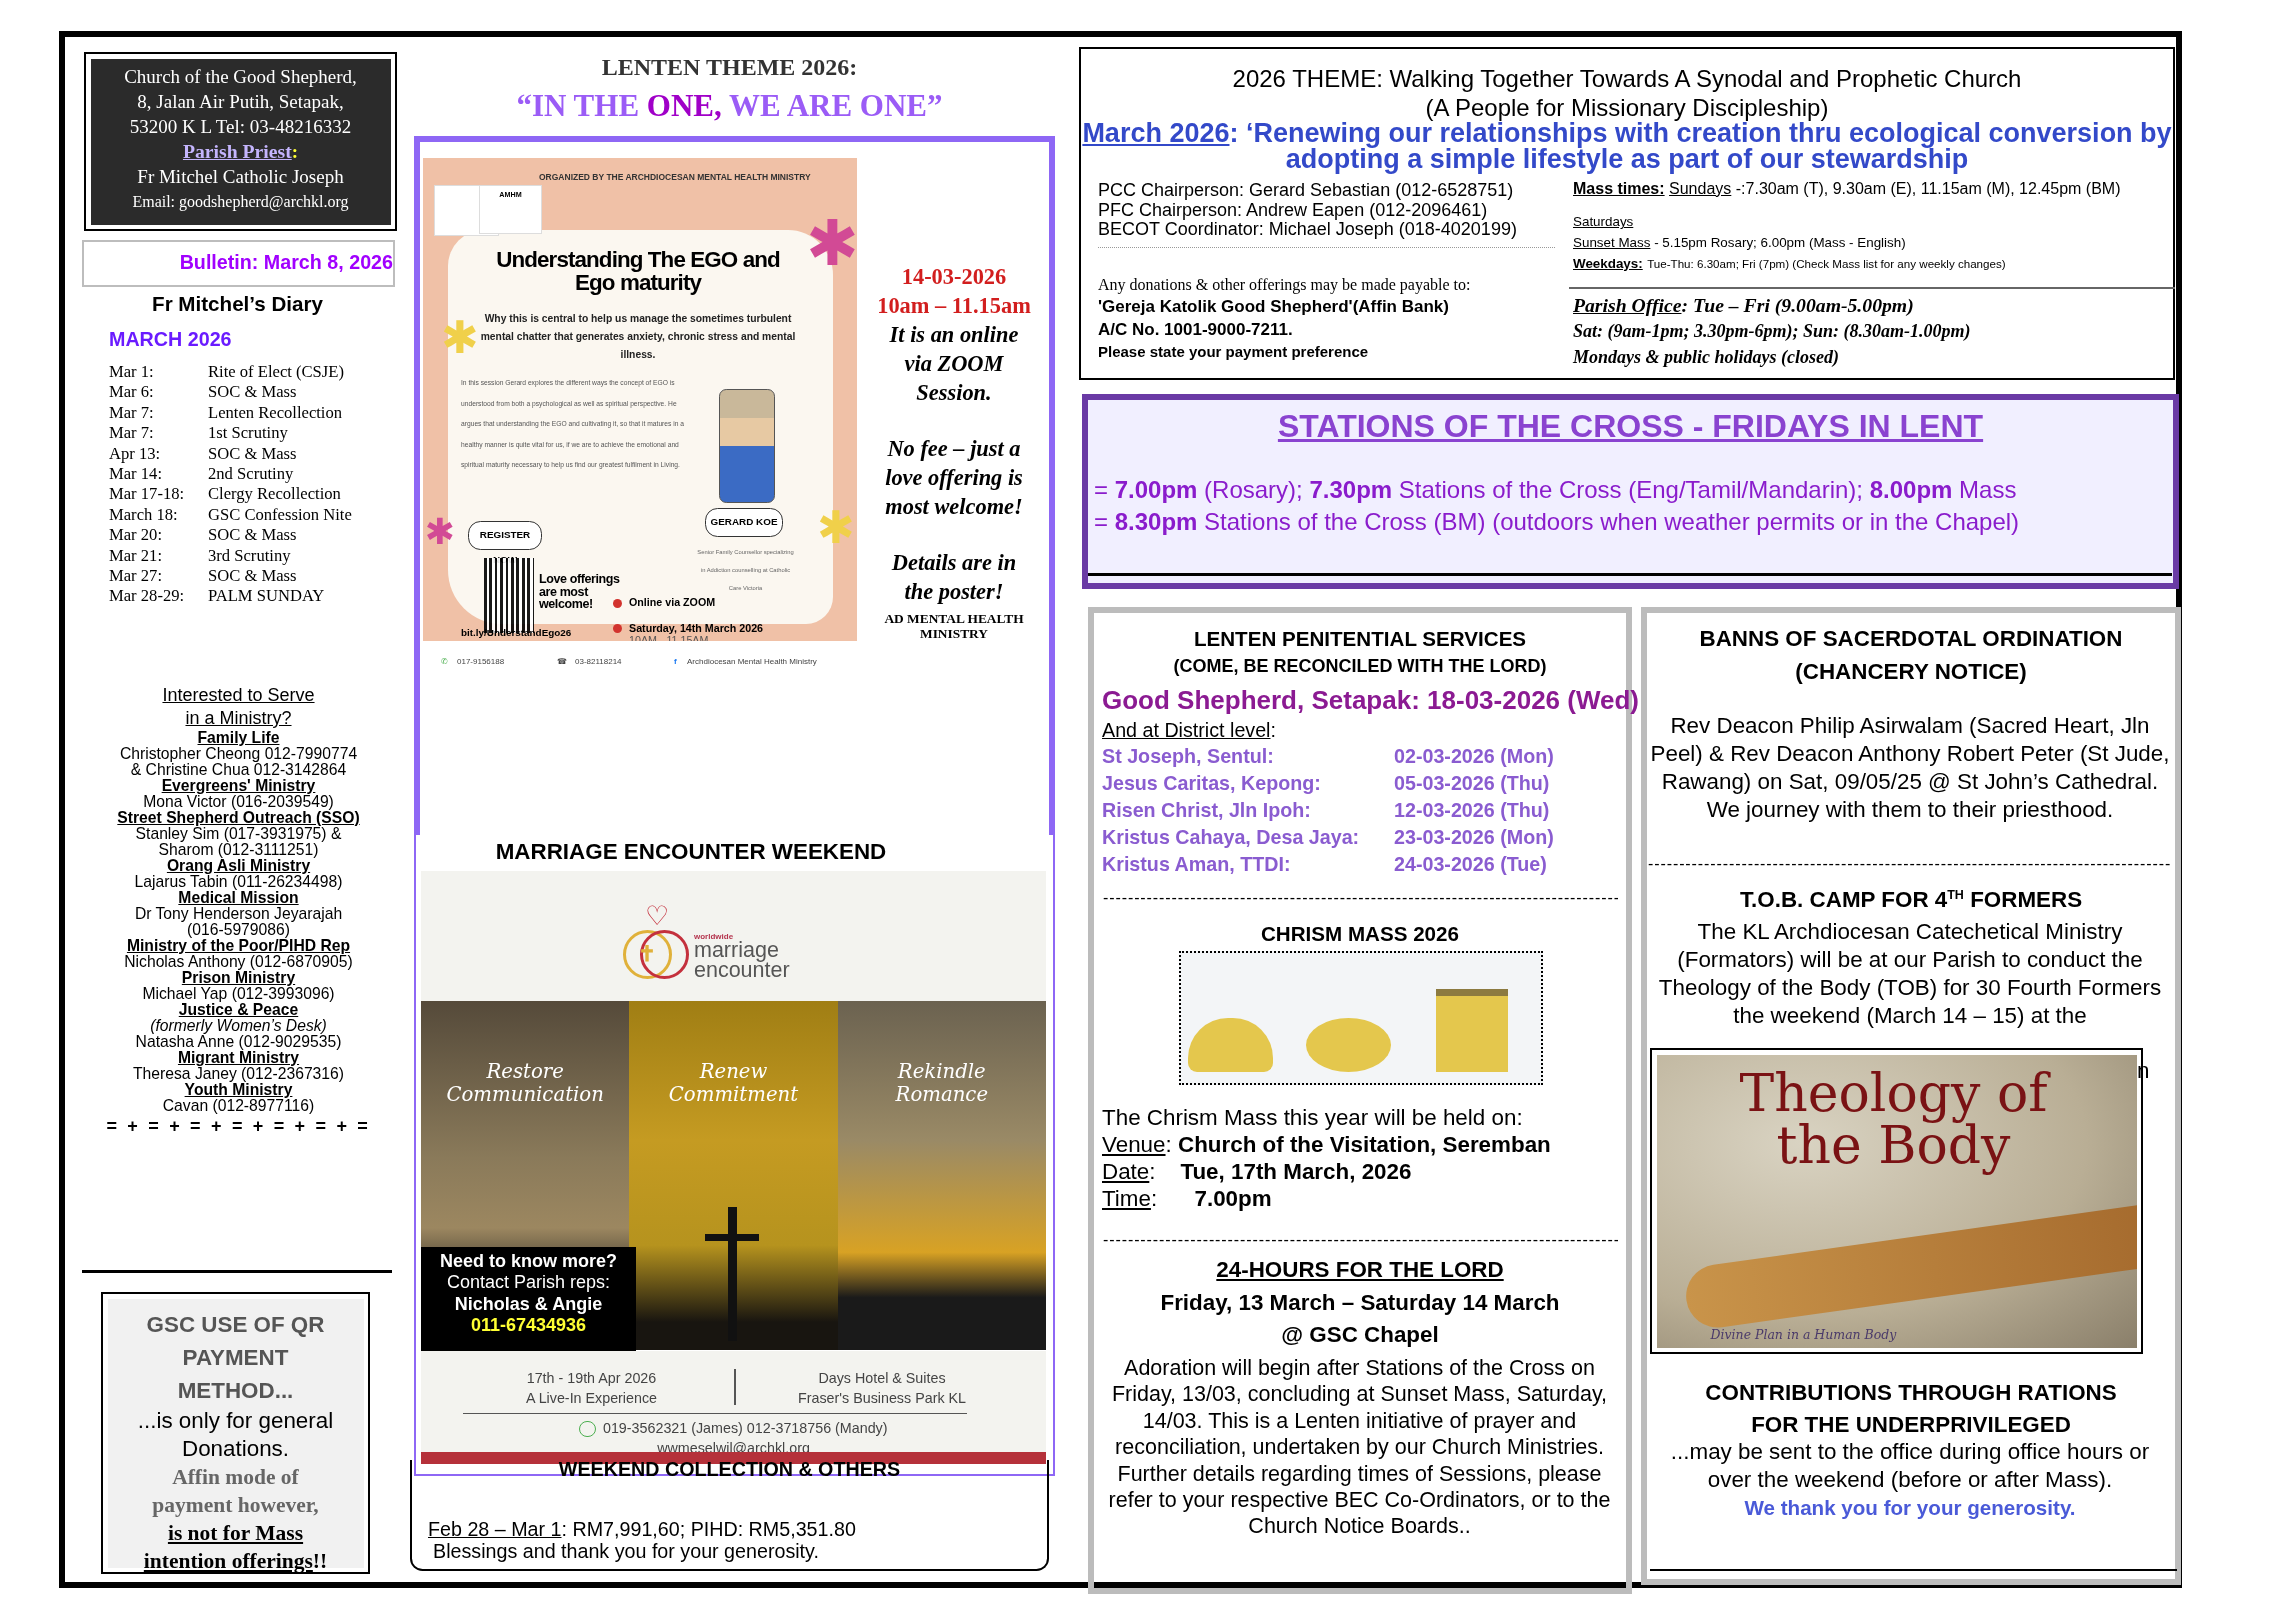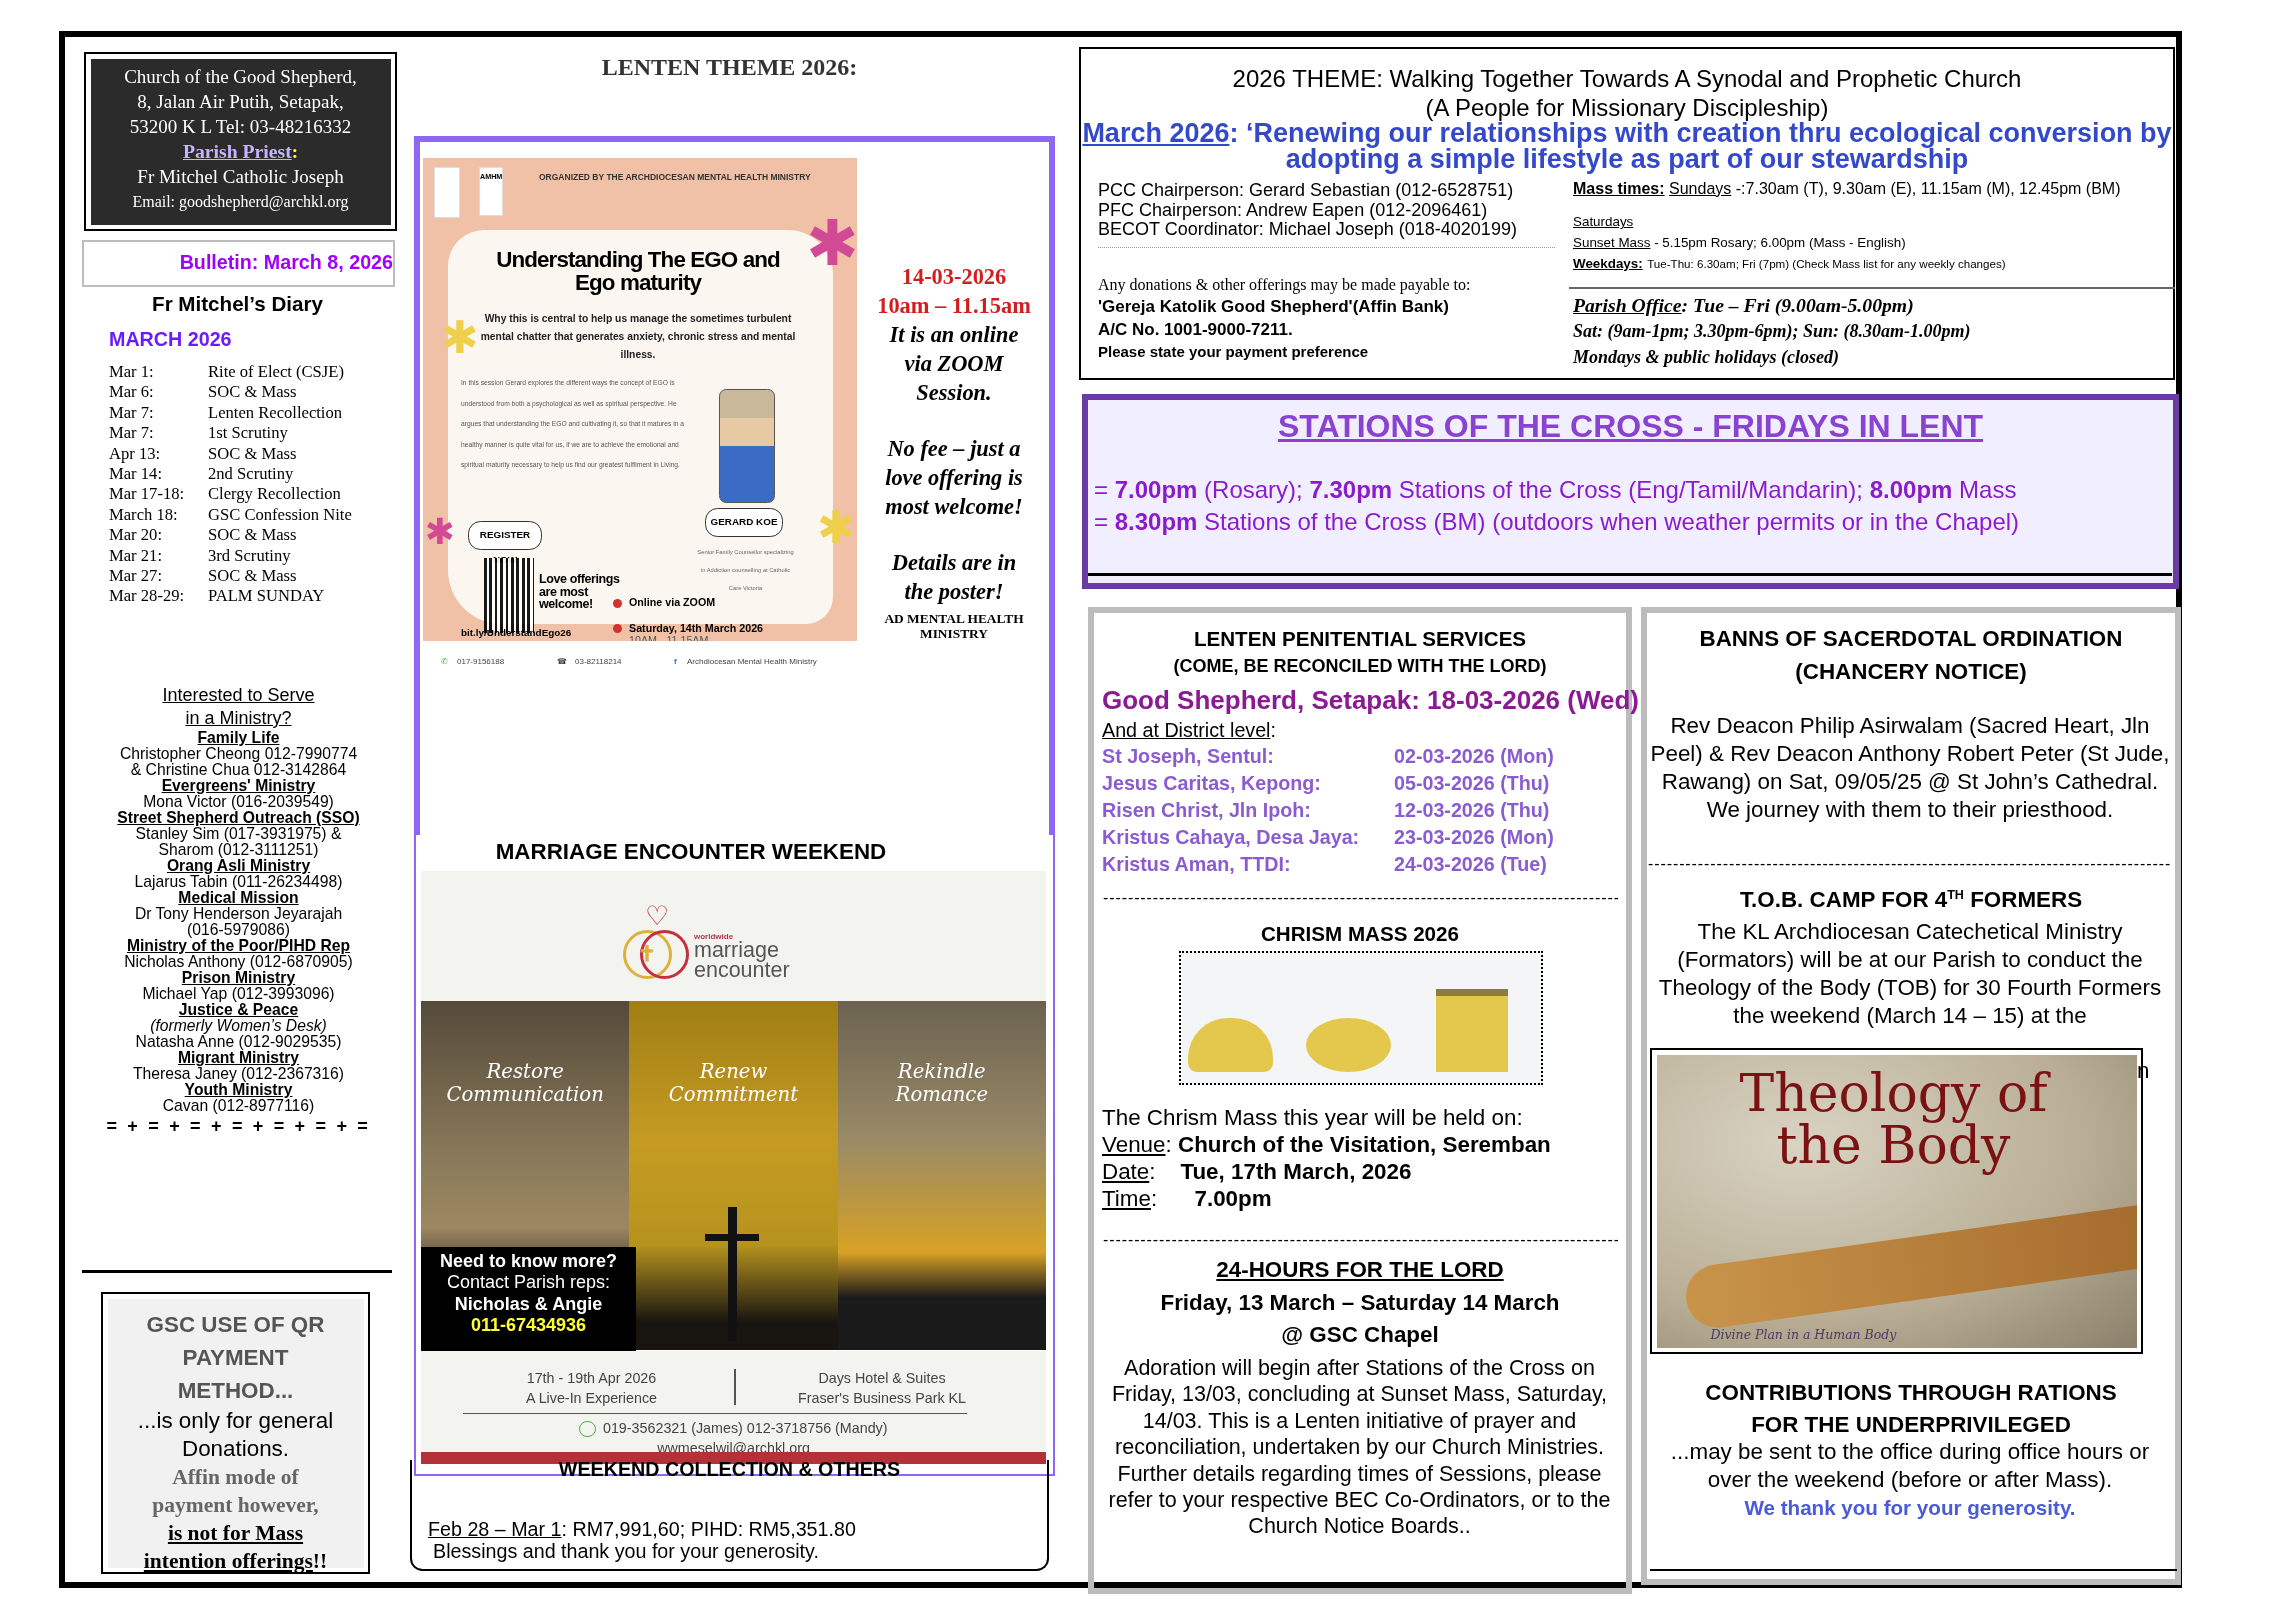--- a/index.html
+++ b/index.html
@@ -35,21 +35,21 @@
   .rule-left2{left:82px;top:1584px;width:313px;height:2.7px;background:#000;}
   
   .lent-head{left:407px;top:54px;width:645px;text-align:center;font-family:"Liberation Serif",serif;font-weight:bold;}
   .lent-head .l1{font-size:24px;color:#333;}
   .lent-head .l2{font-size:31px;color:#9b5cf6;margin-top:7.2px;}
   .lent-head .l2 .hl{color:#a000c8;}
   .lent-frame{left:414px;top:136px;width:641px;height:699px;border:6.3px solid #8e67f5;border-bottom-width:0;}
   .poster{left:423px;top:158px;width:434px;height:484px;background:#f0c1a7;overflow:hidden;}
   .poster .wave{position:absolute;left:25px;top:72px;width:385px;height:394px;background:#fbf7f0;border-radius:36px 45px 27px 54px;}
   .poster .org{position:absolute;left:116px;top:14.3px;font-size:8.5px;font-weight:bold;color:#333;}
-  .poster .logo{position:absolute;top:9px;width:24px;height:49px;background:#fff;border:0.9px solid #ddd;}
+  .poster .logo{position:absolute;top:27px;width:63px;height:49px;background:#fff;border:0.9px solid #ddd;}
   .poster .title{position:absolute;left:54px;top:90px;width:322px;text-align:center;font-size:22.4px;font-weight:bold;letter-spacing:-0.9px;line-height:23px;}
   .poster .sub{position:absolute;left:54px;top:152px;width:322px;text-align:center;font-size:10.3px;font-weight:bold;line-height:18px;color:#222;}
   .poster .body{position:absolute;left:38px;top:215px;width:224px;font-size:6.7px;line-height:20.6px;color:#555;}
   .poster .photo{position:absolute;left:296px;top:231px;width:54px;height:112px;background:linear-gradient(#c9b89a 0,#c9b89a 25%,#e7c9a3 25%,#e7c9a3 50%,#3b6bc4 50%);border:1.8px solid #555;border-radius:7.2px;}
   .poster .gk{position:absolute;left:282px;top:350px;width:76px;height:27px;border:1.8px solid #333;border-radius:12.5px;font-size:9.9px;font-weight:bold;text-align:center;line-height:25px;background:#fff;}
   .poster .gkdesc{position:absolute;left:273px;top:385px;width:99px;text-align:center;font-size:5.8px;line-height:18px;color:#666;}
   .poster .reg{position:absolute;left:45px;top:363px;width:72px;height:27px;border:1.8px solid #333;border-radius:12.5px;font-size:9.9px;font-weight:bold;text-align:center;line-height:25px;background:#fff;}
   .poster .qr{position:absolute;left:61px;top:400px;width:50px;height:75px;background:repeating-linear-gradient(90deg,#000 0 2.7px,#fff 2.7px 5.4px),#000;opacity:.9;}
   .poster .love{position:absolute;left:116px;top:415px;font-size:12.5px;font-weight:bold;line-height:12.5px;letter-spacing:-0.4px;}
   .poster .zoom1{position:absolute;left:206px;top:438px;font-size:10.7px;font-weight:bold;}
@@ -251,20 +251,21 @@
     <div class="t3">Affin mode of</div>
     <div class="t3">payment however,</div>
     <div class="t4 u">is not for Mass</div>
     <div class="t4"><span class="u">intention offerings</span><span>!!</span></div>
   </div>
 </div>
 <div class="abs rule-left2"></div>
 
 <div class="abs lent-head">
   <div class="l1">LENTEN THEME 2026:</div>
+  <div class="l2"><span>“IN THE </span><span class="hl">ONE,</span><span> WE ARE ONE”</span></div>
 </div>
 <div class="abs lent-frame"></div>
 
 <div class="abs poster">
   <div class="wave"></div>
   <div class="logo" style="left:10.7px"></div>
   <div class="logo" style="left:56px;font-size:7.2px;text-align:center;font-weight:bold;padding-top:3.6px;box-sizing:border-box">AMHM</div>
   <div class="org">ORGANIZED BY THE ARCHDIOCESAN MENTAL HEALTH MINISTRY</div>
   <div style="position:absolute;left:383px;top:54px;color:#d24a95;font-size:63px;line-height:63px">✱</div>
   <div style="position:absolute;left:18px;top:157px;color:#f0d04a;font-size:45px;line-height:45px">✱</div>

